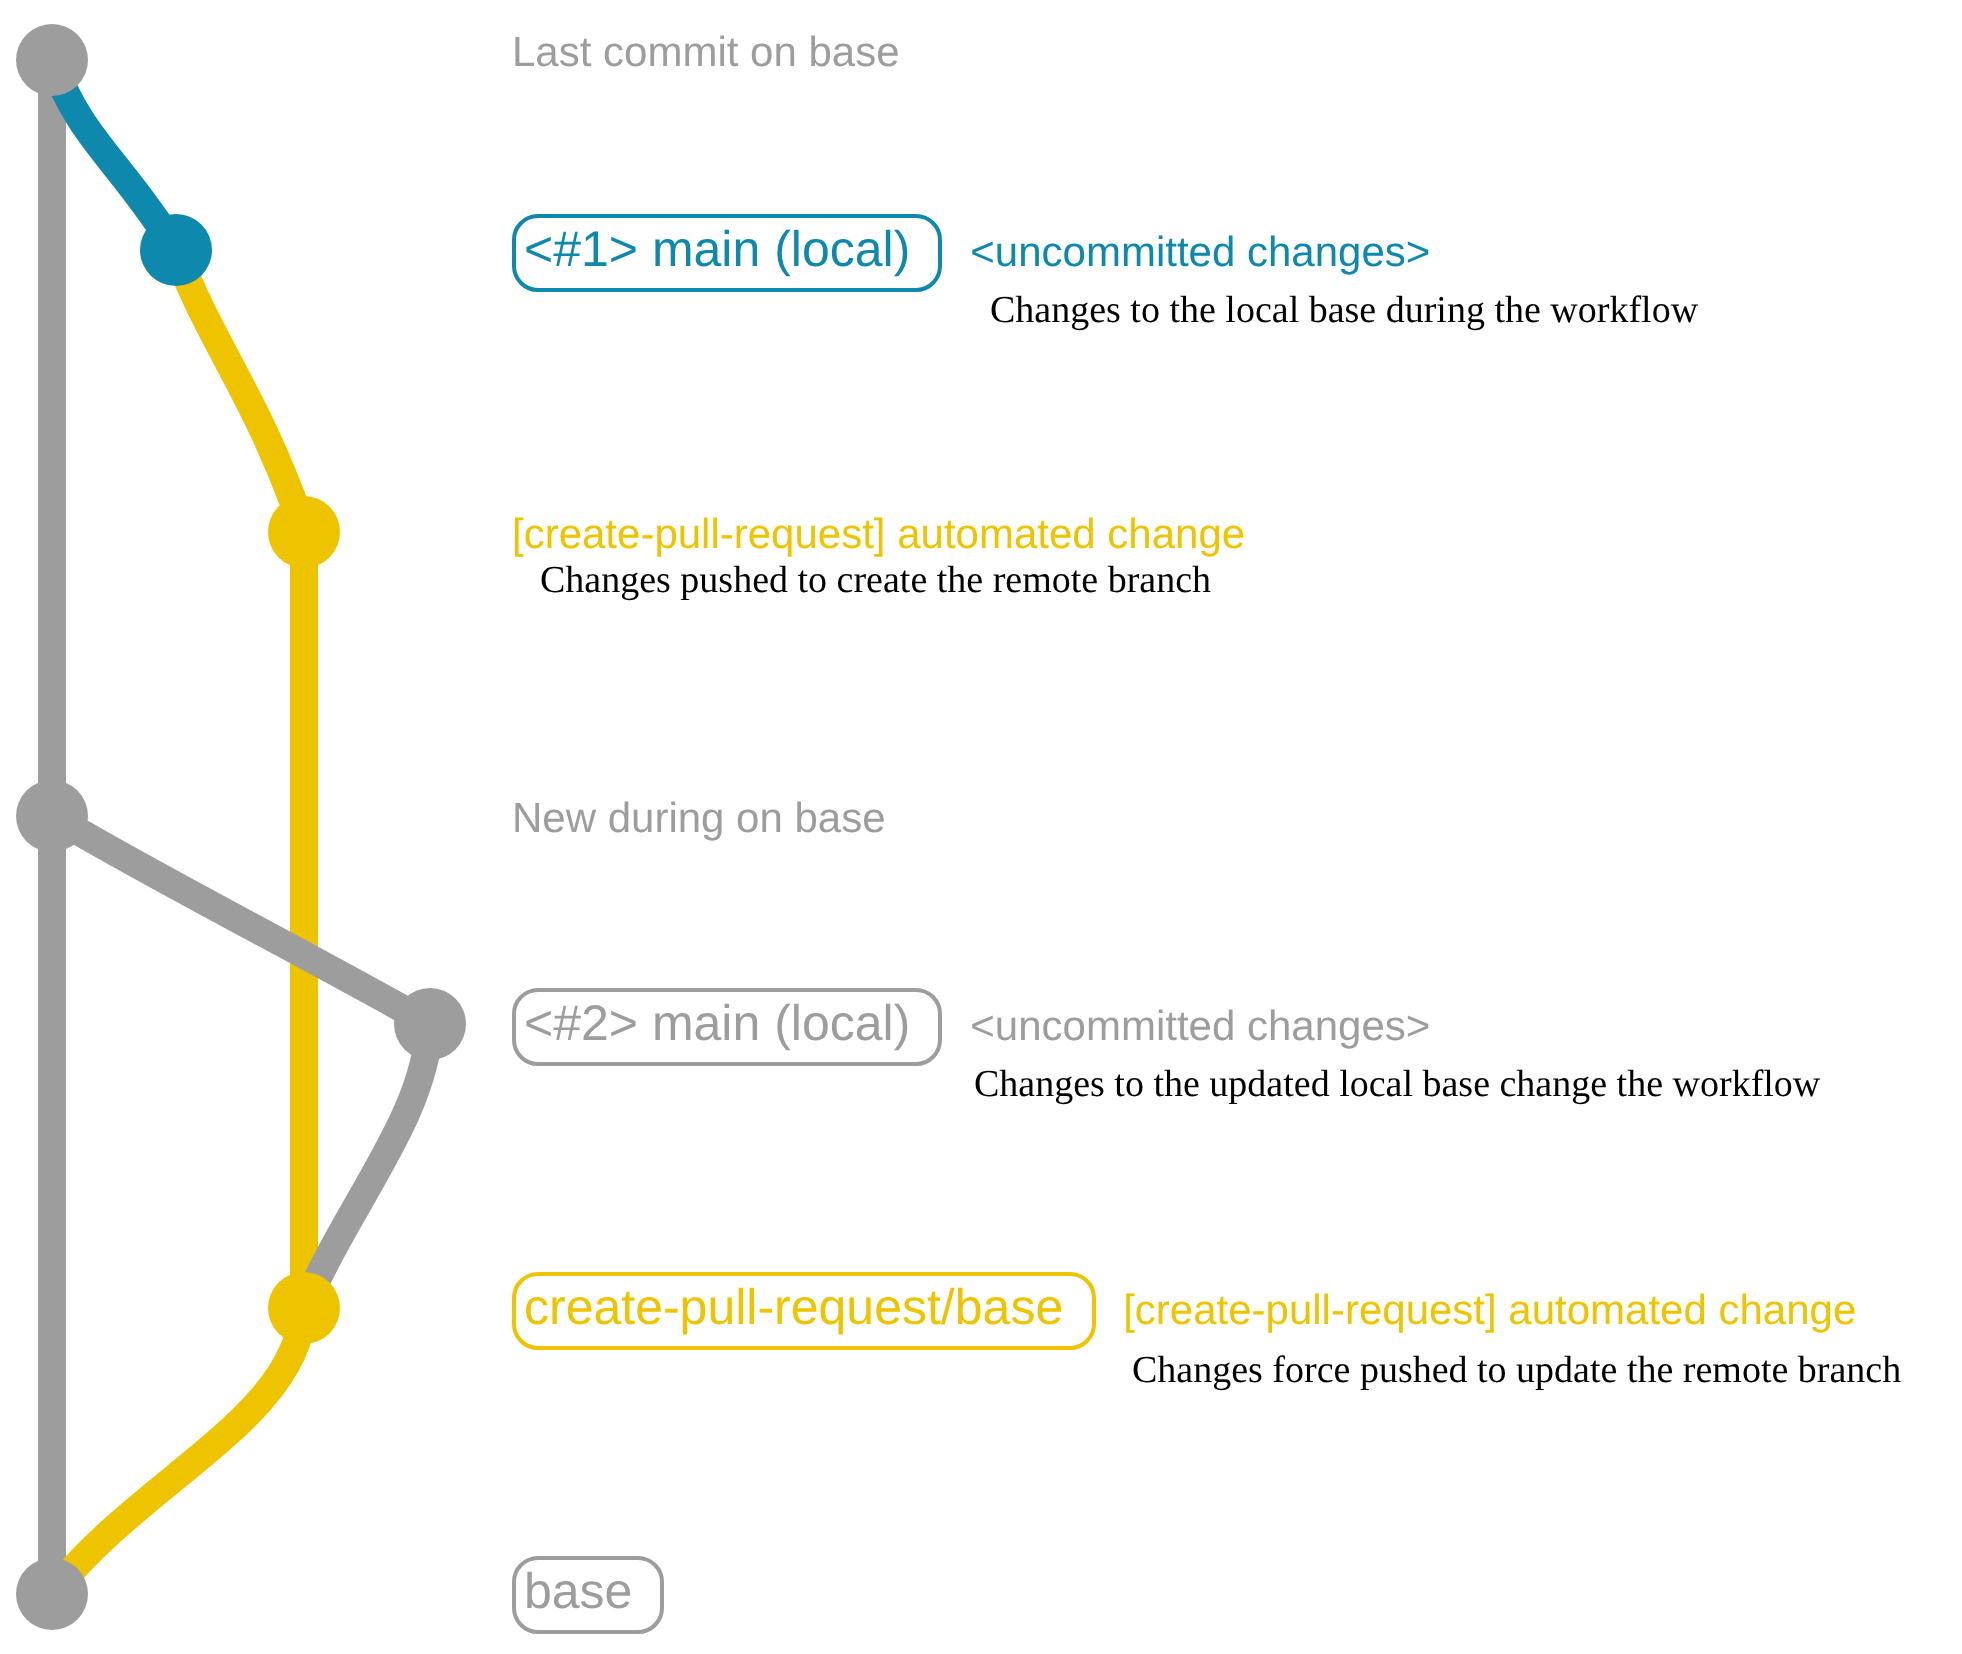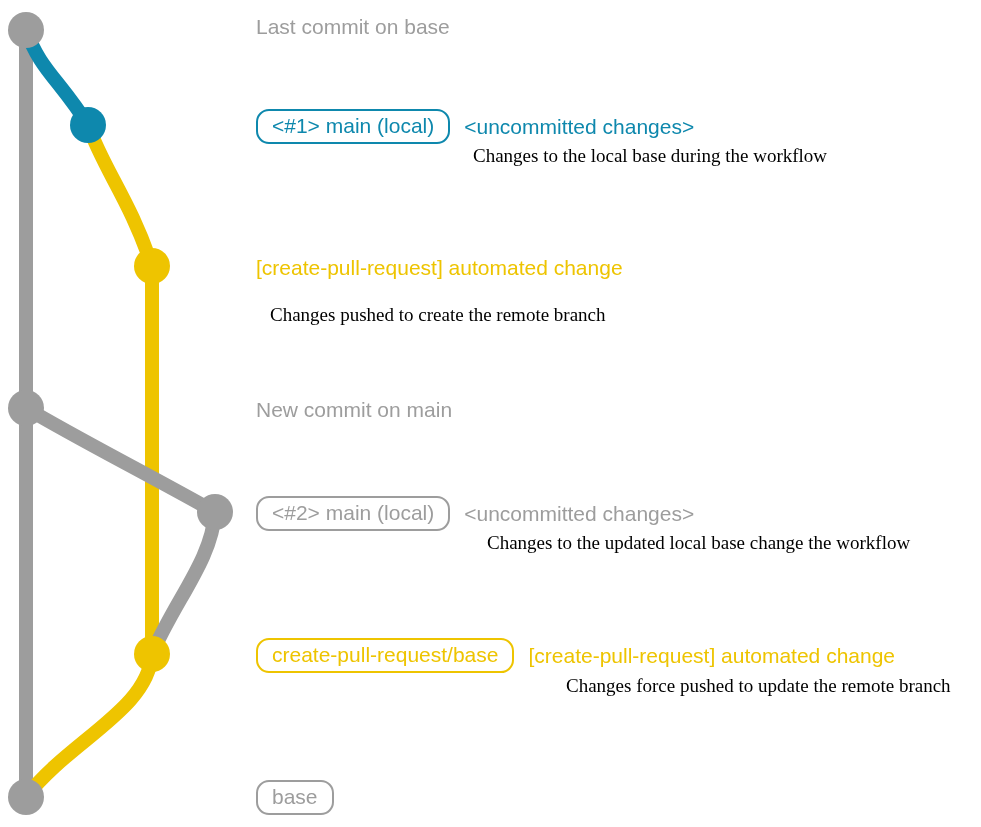--- a/index.html
+++ b/index.html
@@ -32,22 +32,22 @@
   .row {
     position: absolute;
     display: flex;
     align-items: center;
     white-space: nowrap;
   }
   .ref-pill {
     display: inline-block;
     border: 2px solid currentColor;
     border-radius: 13px;
-    padding: 4px 14px 6px 14px;
-    font-size: 21px;
+    padding: 4px 14px 6px 4px;
+    font-size: 25px;
     line-height: 1;
     font-family: "Liberation Sans", sans-serif;
   }
   .subject {
     font-size: 21px;
     font-family: "Liberation Sans", sans-serif;
     line-height: 1;
   }
   .desc {
     position: absolute;
@@ -93,29 +93,29 @@
   </svg>
 
   <div class="row" id="row-0" style="left: 256px; top: 10px; height: 32px;">
     <span class="subject c-gray">Last commit on base</span>
   </div>
 
   <div class="row" id="row-1" style="left: 256px; top: 110px; height: 32px;">
     <span class="ref-pill c-blue">&lt;#1&gt; main (local)</span>
     <span class="subject c-blue gap-pill-subject">&lt;uncommitted changes&gt;</span>
   </div>
-  <div class="desc" id="desc-1" style="left: 473px; top: 146px; text-align: right;">Changes to the local base during the workflow</div>
+  <div class="desc" id="desc-1" style="left: 495px; top: 146px; text-align: right;">Changes to the local base during the workflow</div>
 
   <div class="row" id="row-2" style="left: 256px; top: 251px; height: 32px;">
     <span class="subject c-gold">[create-pull-request] automated change</span>
   </div>
-  <div class="desc" id="desc-2" style="left: 270px; top: 305px;">Changes pushed to create the remote branch</div>
+  <div class="desc" id="desc-2" style="left: 270px; top: 281px;">Changes pushed to create the remote branch</div>
 
   <div class="row" id="row-3" style="left: 256px; top: 393px; height: 32px;">
-    <span class="subject c-gray">New commit on main</span>
+    <span class="subject c-gray">New during on base</span>
   </div>
 
   <div class="row" id="row-4" style="left: 256px; top: 497px; height: 32px;">
     <span class="ref-pill c-gray">&lt;#2&gt; main (local)</span>
     <span class="subject c-gray gap-pill-subject">&lt;uncommitted changes&gt;</span>
   </div>
   <div class="desc" id="desc-4" style="left: 487px; top: 533px;">Changes to the updated local base change the workflow</div>
 
   <div class="row" id="row-5" style="left: 256px; top: 639px; height: 32px;">
     <span class="ref-pill c-gold">create-pull-request/base</span>

